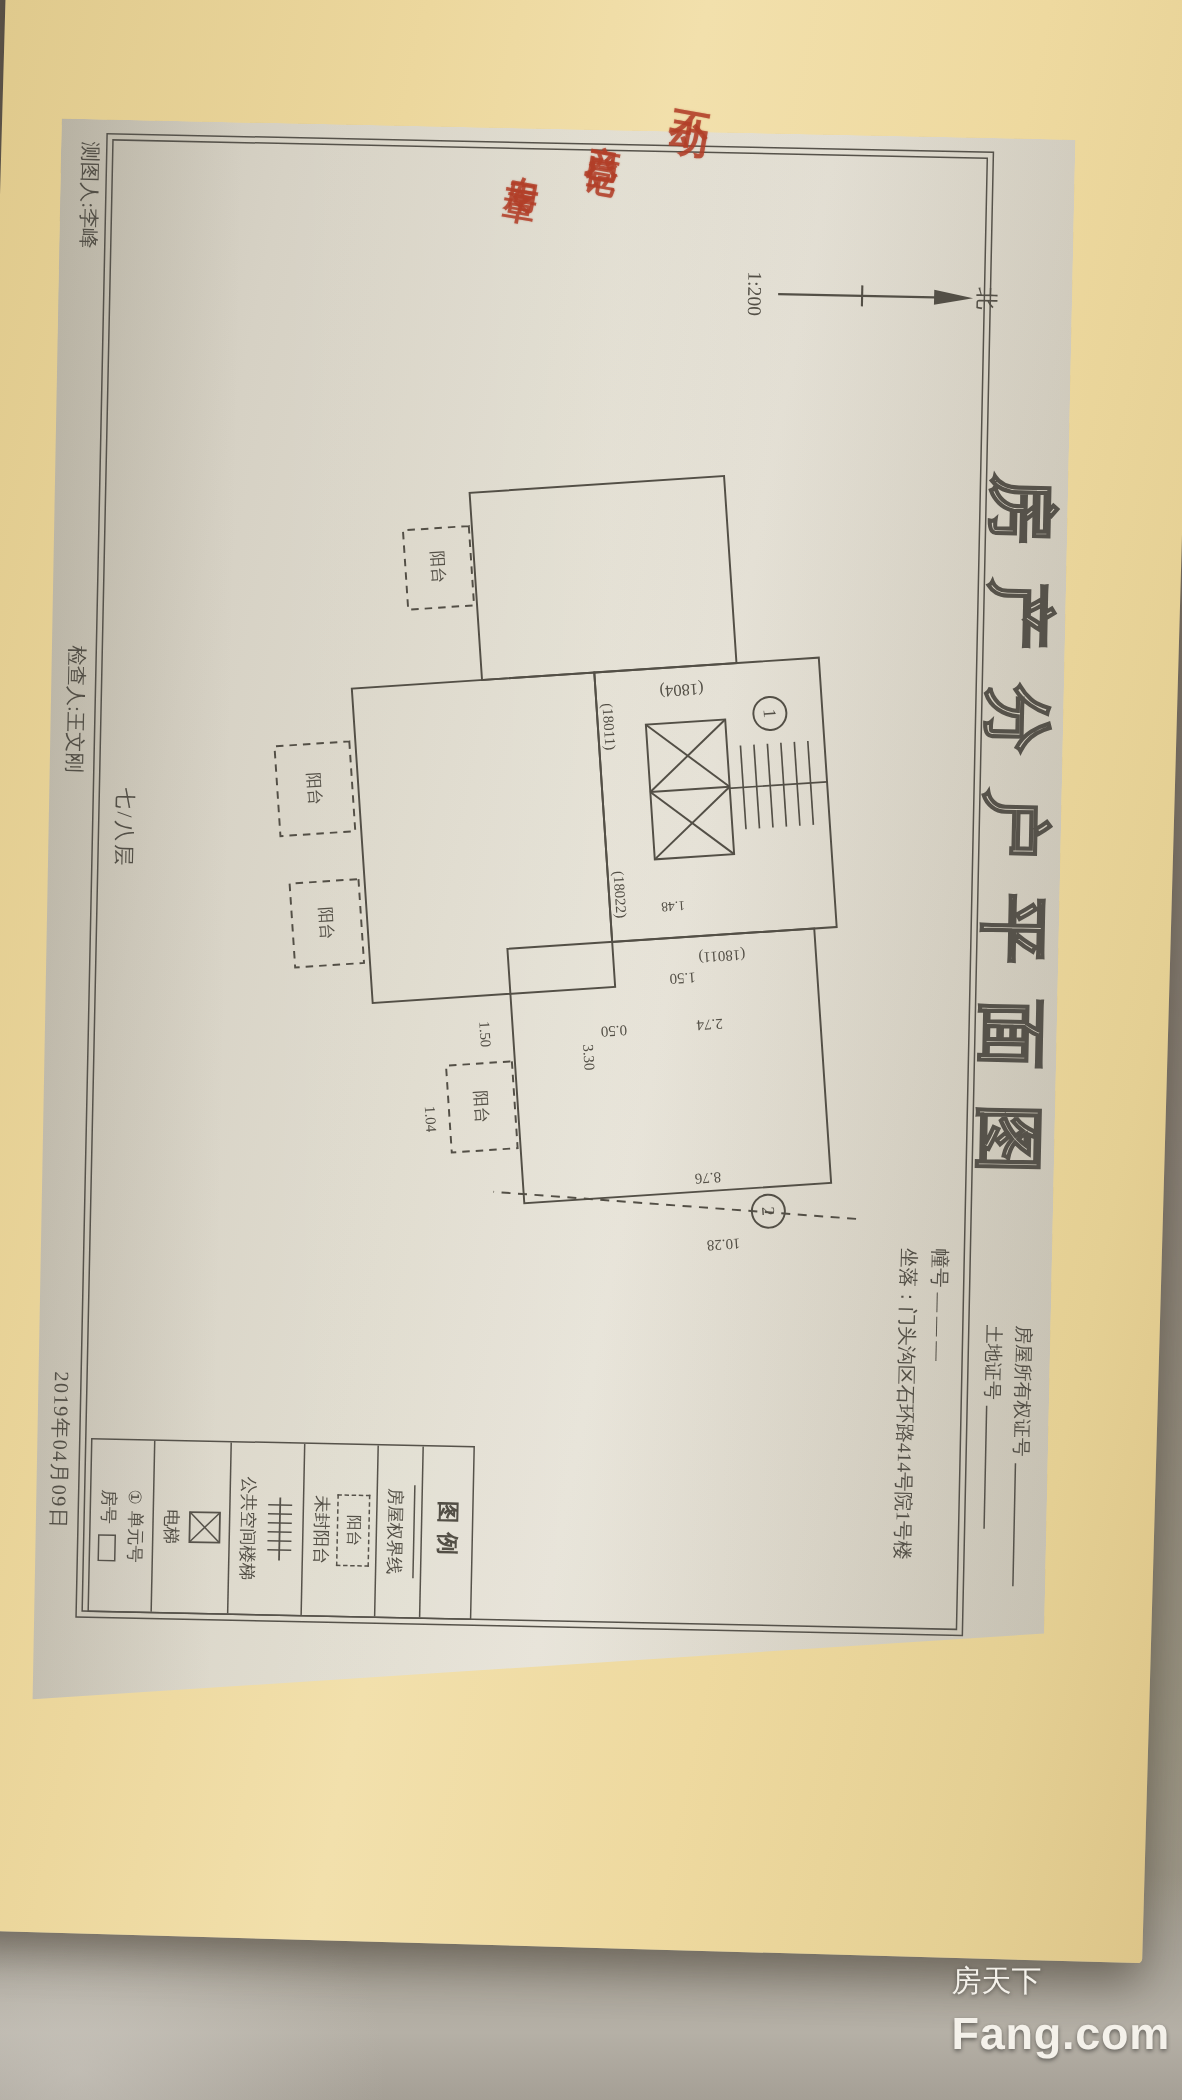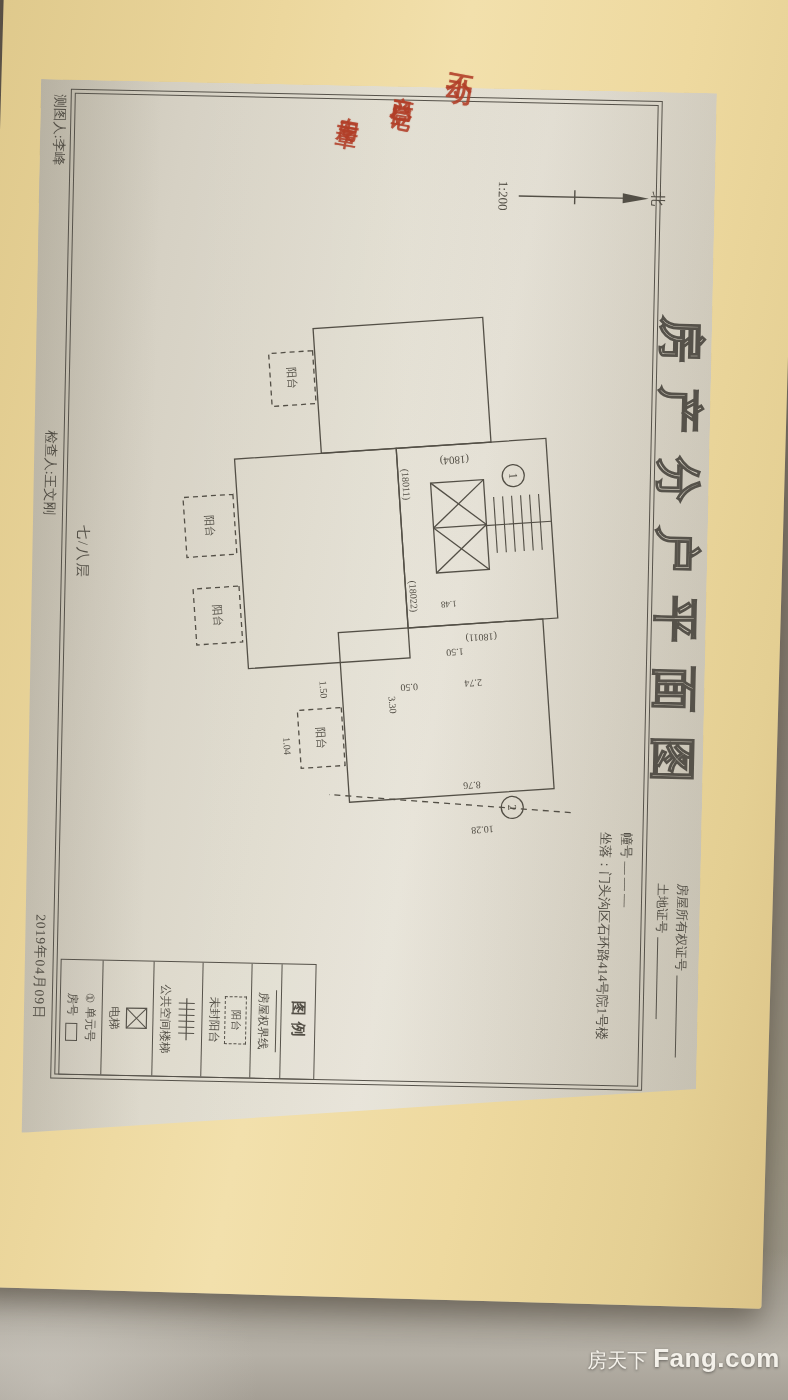--- a/index.html
+++ b/index.html
@@ -68,23 +68,23 @@
   .sym-dash{width:46px;height:20px;border:1.2px dashed #56524a;display:flex;align-items:center;justify-content:center;font-size:10.5px;}
   .mini-rect{display:inline-block;width:16px;height:10px;border:1px solid #56524a;vertical-align:middle;margin-left:3px;}
   .legend-row-inline{display:flex;align-items:center;gap:4px;white-space:nowrap;}
   
   .stamp{position:absolute;left:292px;top:40px;width:186px;height:150px;transform:rotate(10deg);color:rgba(178,62,40,.8);z-index:5;}
   .stamp span{position:absolute;writing-mode:vertical-rl;letter-spacing:4px;font-weight:bold;text-shadow:0 0 1px rgba(178,62,40,.5);}
   .stamp .c1{right:6px;top:0;font-size:27px;}
   .stamp .c2{right:62px;top:36px;font-size:22px;}
   .stamp .c3{right:112px;top:66px;font-size:22px;}
   
-  .watermark{position:absolute;right:8px;bottom:26px;z-index:9;display:flex;align-items:baseline;gap:6px;color:#f4f1ea;font-family:"Liberation Sans",sans-serif;text-shadow:0 1px 3px rgba(0,0,0,.45);}
+  .watermark{position:absolute;right:8px;bottom:26px;z-index:9;display:flex;align-items:baseline;gap:6px;color:#f4f1ea;font-family:"Liberation Sans",sans-serif;text-shadow:0 1px 3px rgba(0,0,0,.45);flex-direction:column;}
   .watermark .cn{font-size:20px;}
-  .watermark .en{font-size:26px;font-weight:bold;letter-spacing:.5px;}
+  .watermark .en{font-size:30px;font-weight:bold;letter-spacing:.5px;}
   svg text{font-family:"Liberation Serif","DejaVu Serif",serif;fill:#534f46;}
 </style>
 </head>
 <body>
 
 <div class="photo-floor"></div>
 <div class="photo-floor-left"></div>
 
 <div class="folder"></div>
 

